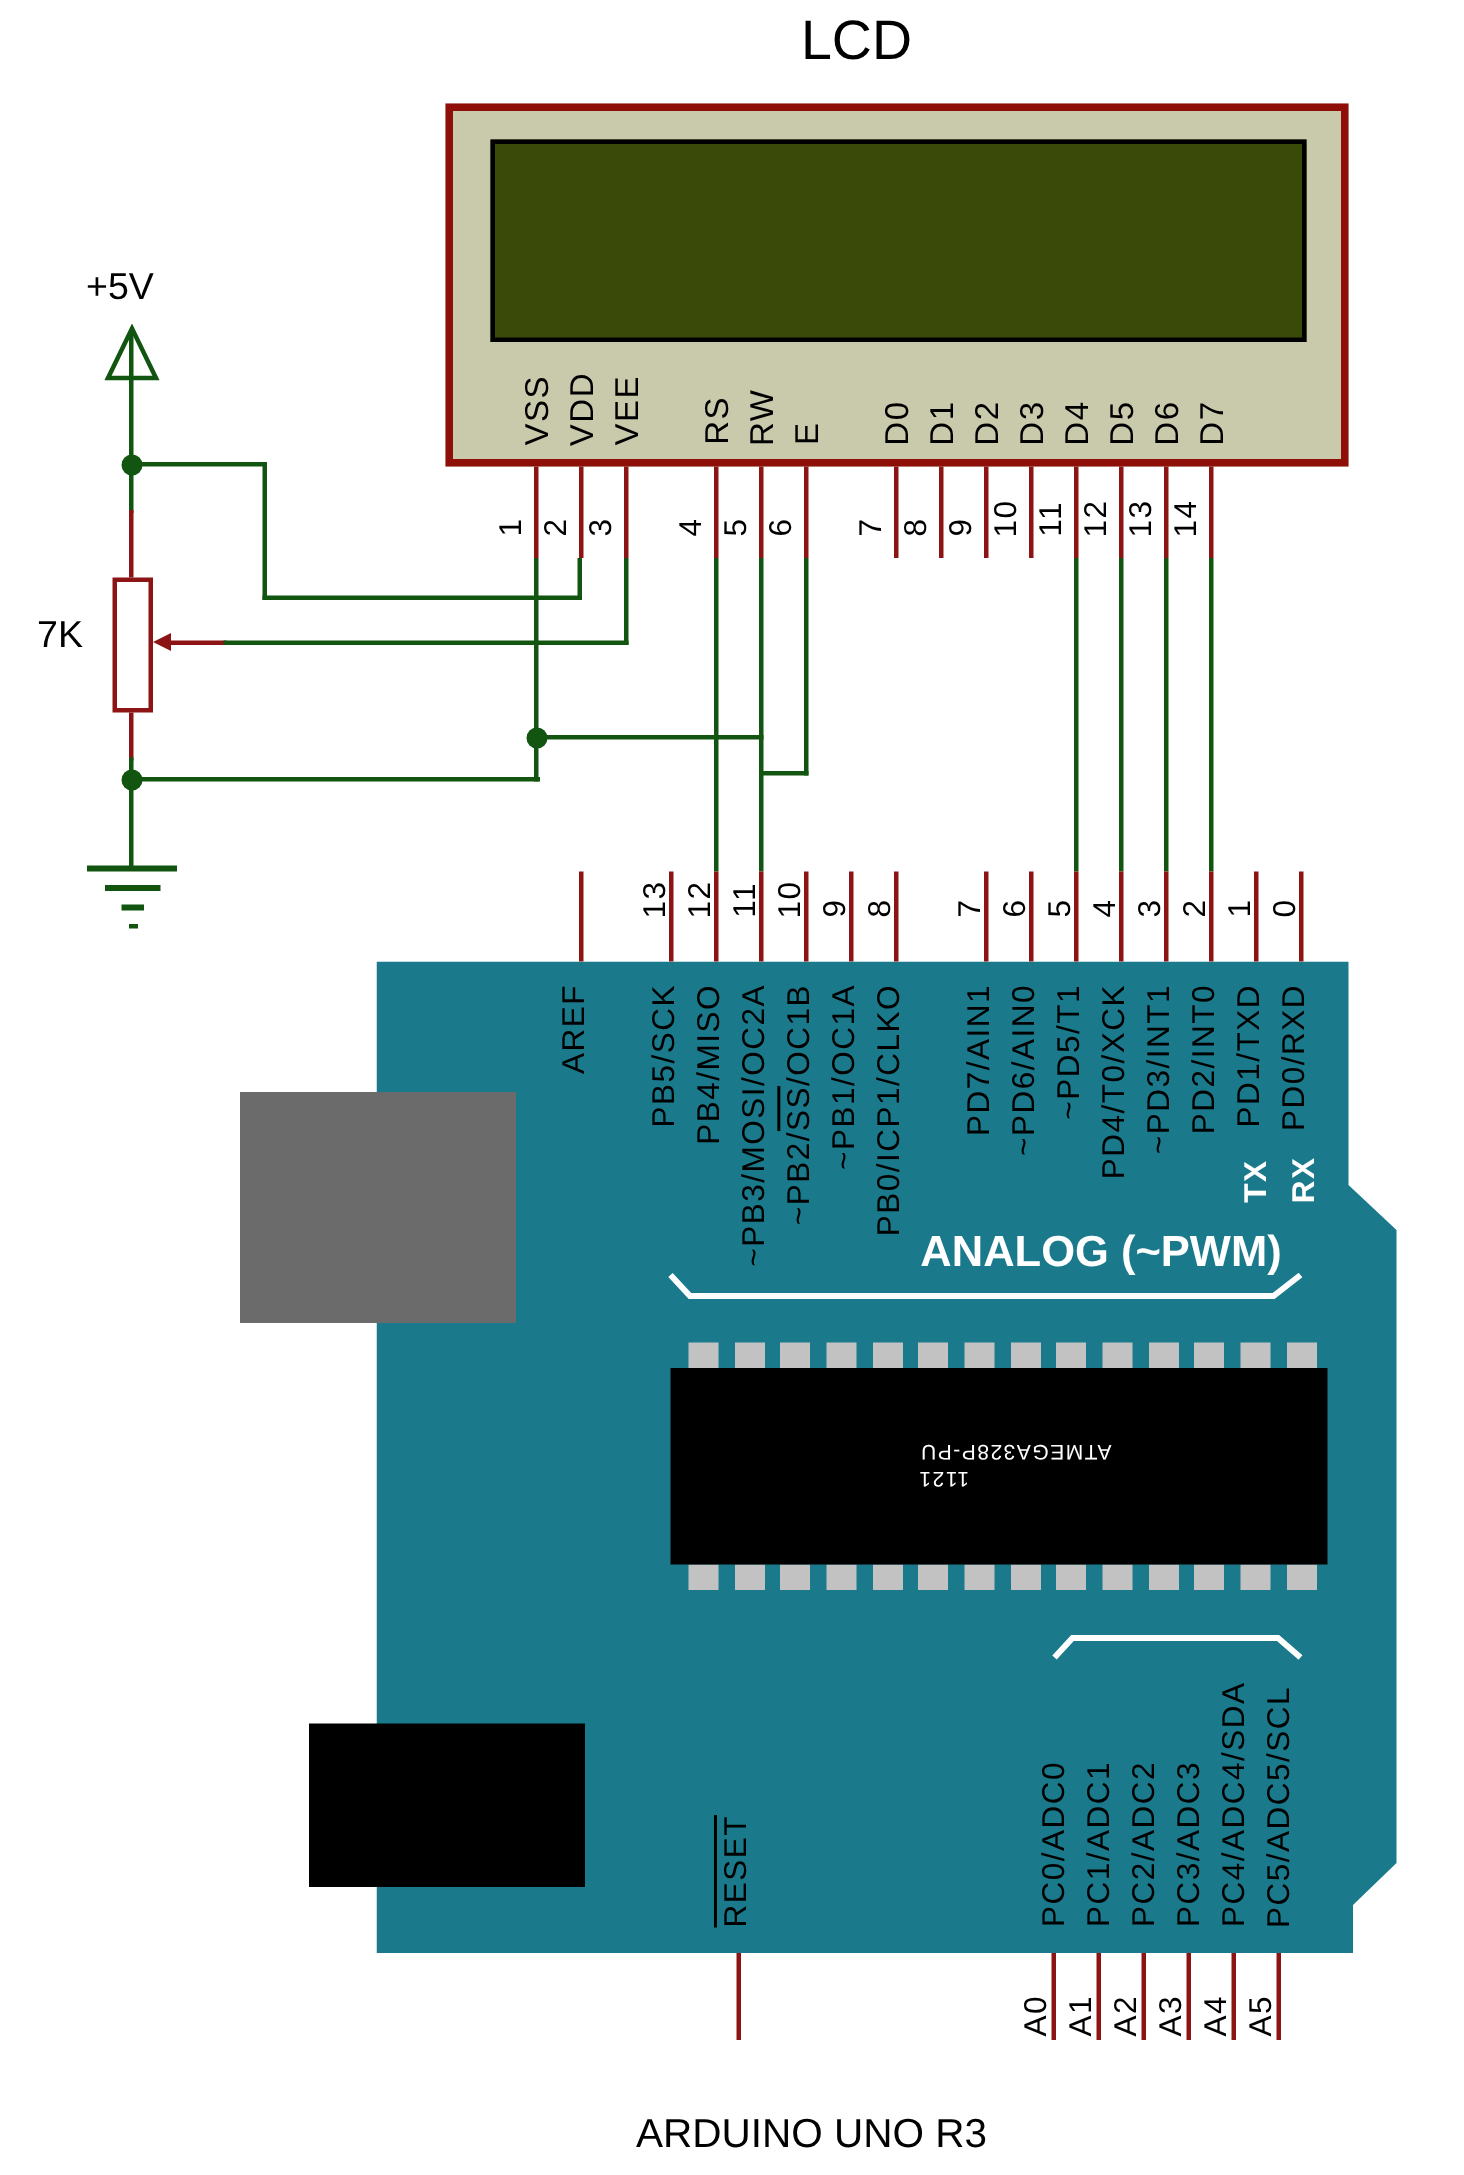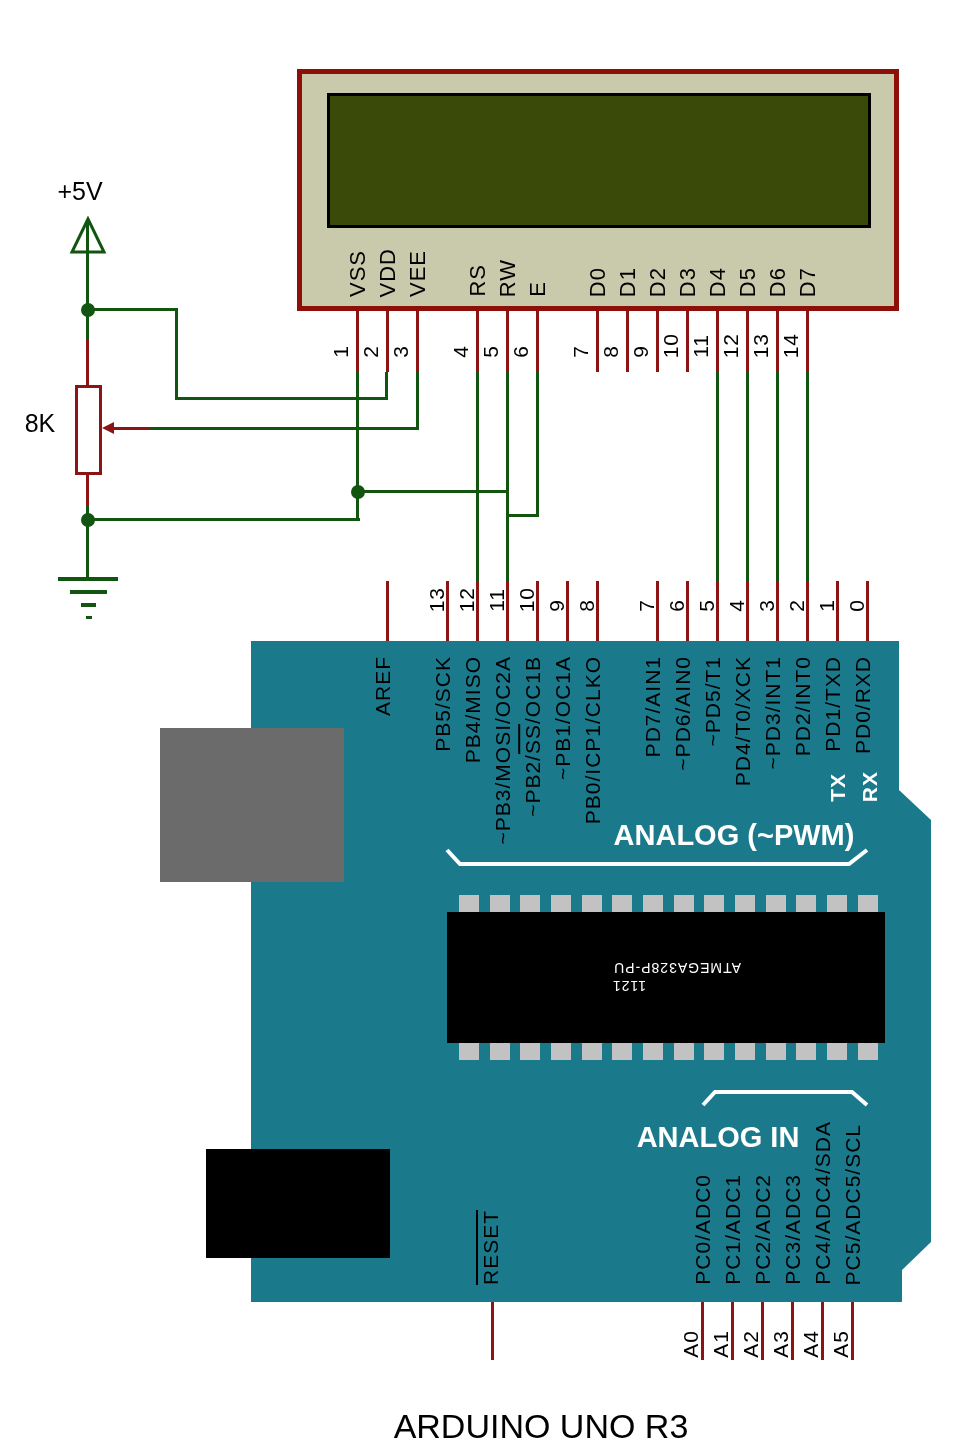--- a/index.html
+++ b/index.html
@@ -19,20 +19,21 @@
   .dot{position:absolute;width:14px;height:14px;border-radius:50%;background:#115511;}
   .leg{position:absolute;width:20px;height:17px;background:#C2C2C2;}
   .gbar{position:absolute;background:#115511;}
   .htext{position:absolute;text-align:center;}
 </style>
 </head>
 <body>
 
 <div class="canvas">
 
+  <div class="htext" style="left:496px;top:6px;width:150px;font-size:37px;">LCD</div>
 
   <svg class="abs" style="left:251px;top:641px;" width="681" height="662">
     <polygon points="0,0 648,0 648,149 680,179 680,601 651,629 651,661 0,661" fill="#1A7A8C"></polygon>
   </svg>
 
   <div class="abs" style="left:160px;top:728px;width:184px;height:154px;background:#6B6B6B;"></div>
   <div class="abs" style="left:206px;top:1149px;width:184px;height:109px;background:#000;"></div>
 
   <div class="abs" style="left:297px;top:69px;width:602px;height:242px;background:#C9C9AC;border:5px solid #8E0F08;box-sizing:border-box;"></div>
   <div class="abs" style="left:327px;top:93px;width:544px;height:135px;background:#3A4A08;border:3px solid #000;box-sizing:border-box;"></div>
@@ -89,21 +90,21 @@
   <div class="wire" style="left:86px;top:222px;width:3px;height:90px;"></div>
   <div class="dot" style="left:81px;top:303px;"></div>
   <div class="wire" style="left:86px;top:308px;width:92px;height:3px;"></div>
   <div class="wire" style="left:175px;top:308px;width:3px;height:92px;"></div>
   <div class="wire" style="left:175px;top:397px;width:213px;height:3px;"></div>
   <div class="wire" style="left:385px;top:372px;width:3px;height:28px;"></div>
 
   <div class="wire" style="left:86px;top:310px;width:3px;height:32px;"></div>
   <div class="rlead" style="left:86px;top:340px;width:3px;height:46px;"></div>
   <div class="abs" style="left:75px;top:385px;width:27px;height:90px;background:#fff;border:3px solid #8C1414;box-sizing:border-box;"></div>
-  <div class="htext" style="left:10px;top:409px;width:60px;font-size:25px;">8K</div>
+  <div class="htext" style="left:10px;top:409px;width:60px;font-size:25px;">7K</div>
   <svg class="abs" style="left:100px;top:421px;" width="16" height="14">
     <polygon points="14,1 14,13 2,7" fill="#8C1414"></polygon>
   </svg>
   <div class="rlead" style="left:112px;top:427px;width:39px;height:3px;"></div>
   <div class="wire" style="left:149px;top:427px;width:270px;height:3px;"></div>
   <div class="wire" style="left:416px;top:372px;width:3px;height:58px;"></div>
 
   <div class="rlead" style="left:86px;top:475px;width:3px;height:32px;"></div>
   <div class="wire" style="left:86px;top:505px;width:3px;height:17px;"></div>
   <div class="dot" style="left:81px;top:513px;"></div>
@@ -209,21 +210,20 @@
   <div class="leg" style="left:796px;top:1043px;"></div>
   <div class="leg" style="left:827px;top:1043px;"></div>
   <div class="leg" style="left:858px;top:1043px;"></div>
   <div class="abs" style="left:447px;top:912px;width:438px;height:131px;background:#000;"></div>
   <div class="abs white" style="left:608px;top:960px;width:138px;text-align:center;font-size:14px;letter-spacing:1px;transform:rotate(180deg);">ATMEGA328P-PU</div>
   <div class="abs white" style="left:608px;top:978px;width:42px;text-align:center;font-size:14px;letter-spacing:1px;transform:rotate(180deg);">1121</div>
 
   <svg class="abs" style="left:699px;top:1088px;" width="174" height="21">
     <polyline points="4,17 16,4 153,4 168,17" fill="none" stroke="#fff" stroke-width="4"></polyline>
   </svg>
-  <div class="htext white bold" style="left:618px;top:1121px;width:200px;font-size:29px;">ANALOG IN</div>
 
   <div class="v" style="left:692px;bottom:165px;">PC0/ADC0</div>
   <div class="v" style="left:722px;bottom:165px;">PC1/ADC1</div>
   <div class="v" style="left:752px;bottom:165px;">PC2/ADC2</div>
   <div class="v" style="left:782px;bottom:165px;">PC3/ADC3</div>
   <div class="v" style="left:812px;bottom:165px;">PC4/ADC4/SDA</div>
   <div class="v" style="left:842px;bottom:165px;">PC5/ADC5/SCL</div>
 
   <div class="v over" style="left:480px;bottom:165px;">RESET</div>
   <div class="stub" style="left:491px;top:1302px;height:58px;"></div>
@@ -235,14 +235,14 @@
   <div class="stub" style="left:821px;top:1302px;height:58px;"></div>
   <div class="stub" style="left:851px;top:1302px;height:58px;"></div>
 
   <div class="v" style="left:680px;bottom:92px;">A0</div>
   <div class="v" style="left:710px;bottom:92px;">A1</div>
   <div class="v" style="left:740px;bottom:92px;">A2</div>
   <div class="v" style="left:770px;bottom:92px;">A3</div>
   <div class="v" style="left:800px;bottom:92px;">A4</div>
   <div class="v" style="left:830px;bottom:92px;">A5</div>
 
-  <div class="htext" style="left:391px;top:1407px;width:300px;font-size:34px;">ARDUINO UNO R3</div>
+  <div class="htext" style="left:391px;top:1407px;width:300px;font-size:27px;">ARDUINO UNO R3</div>
 </div>
 
 </body></html>

